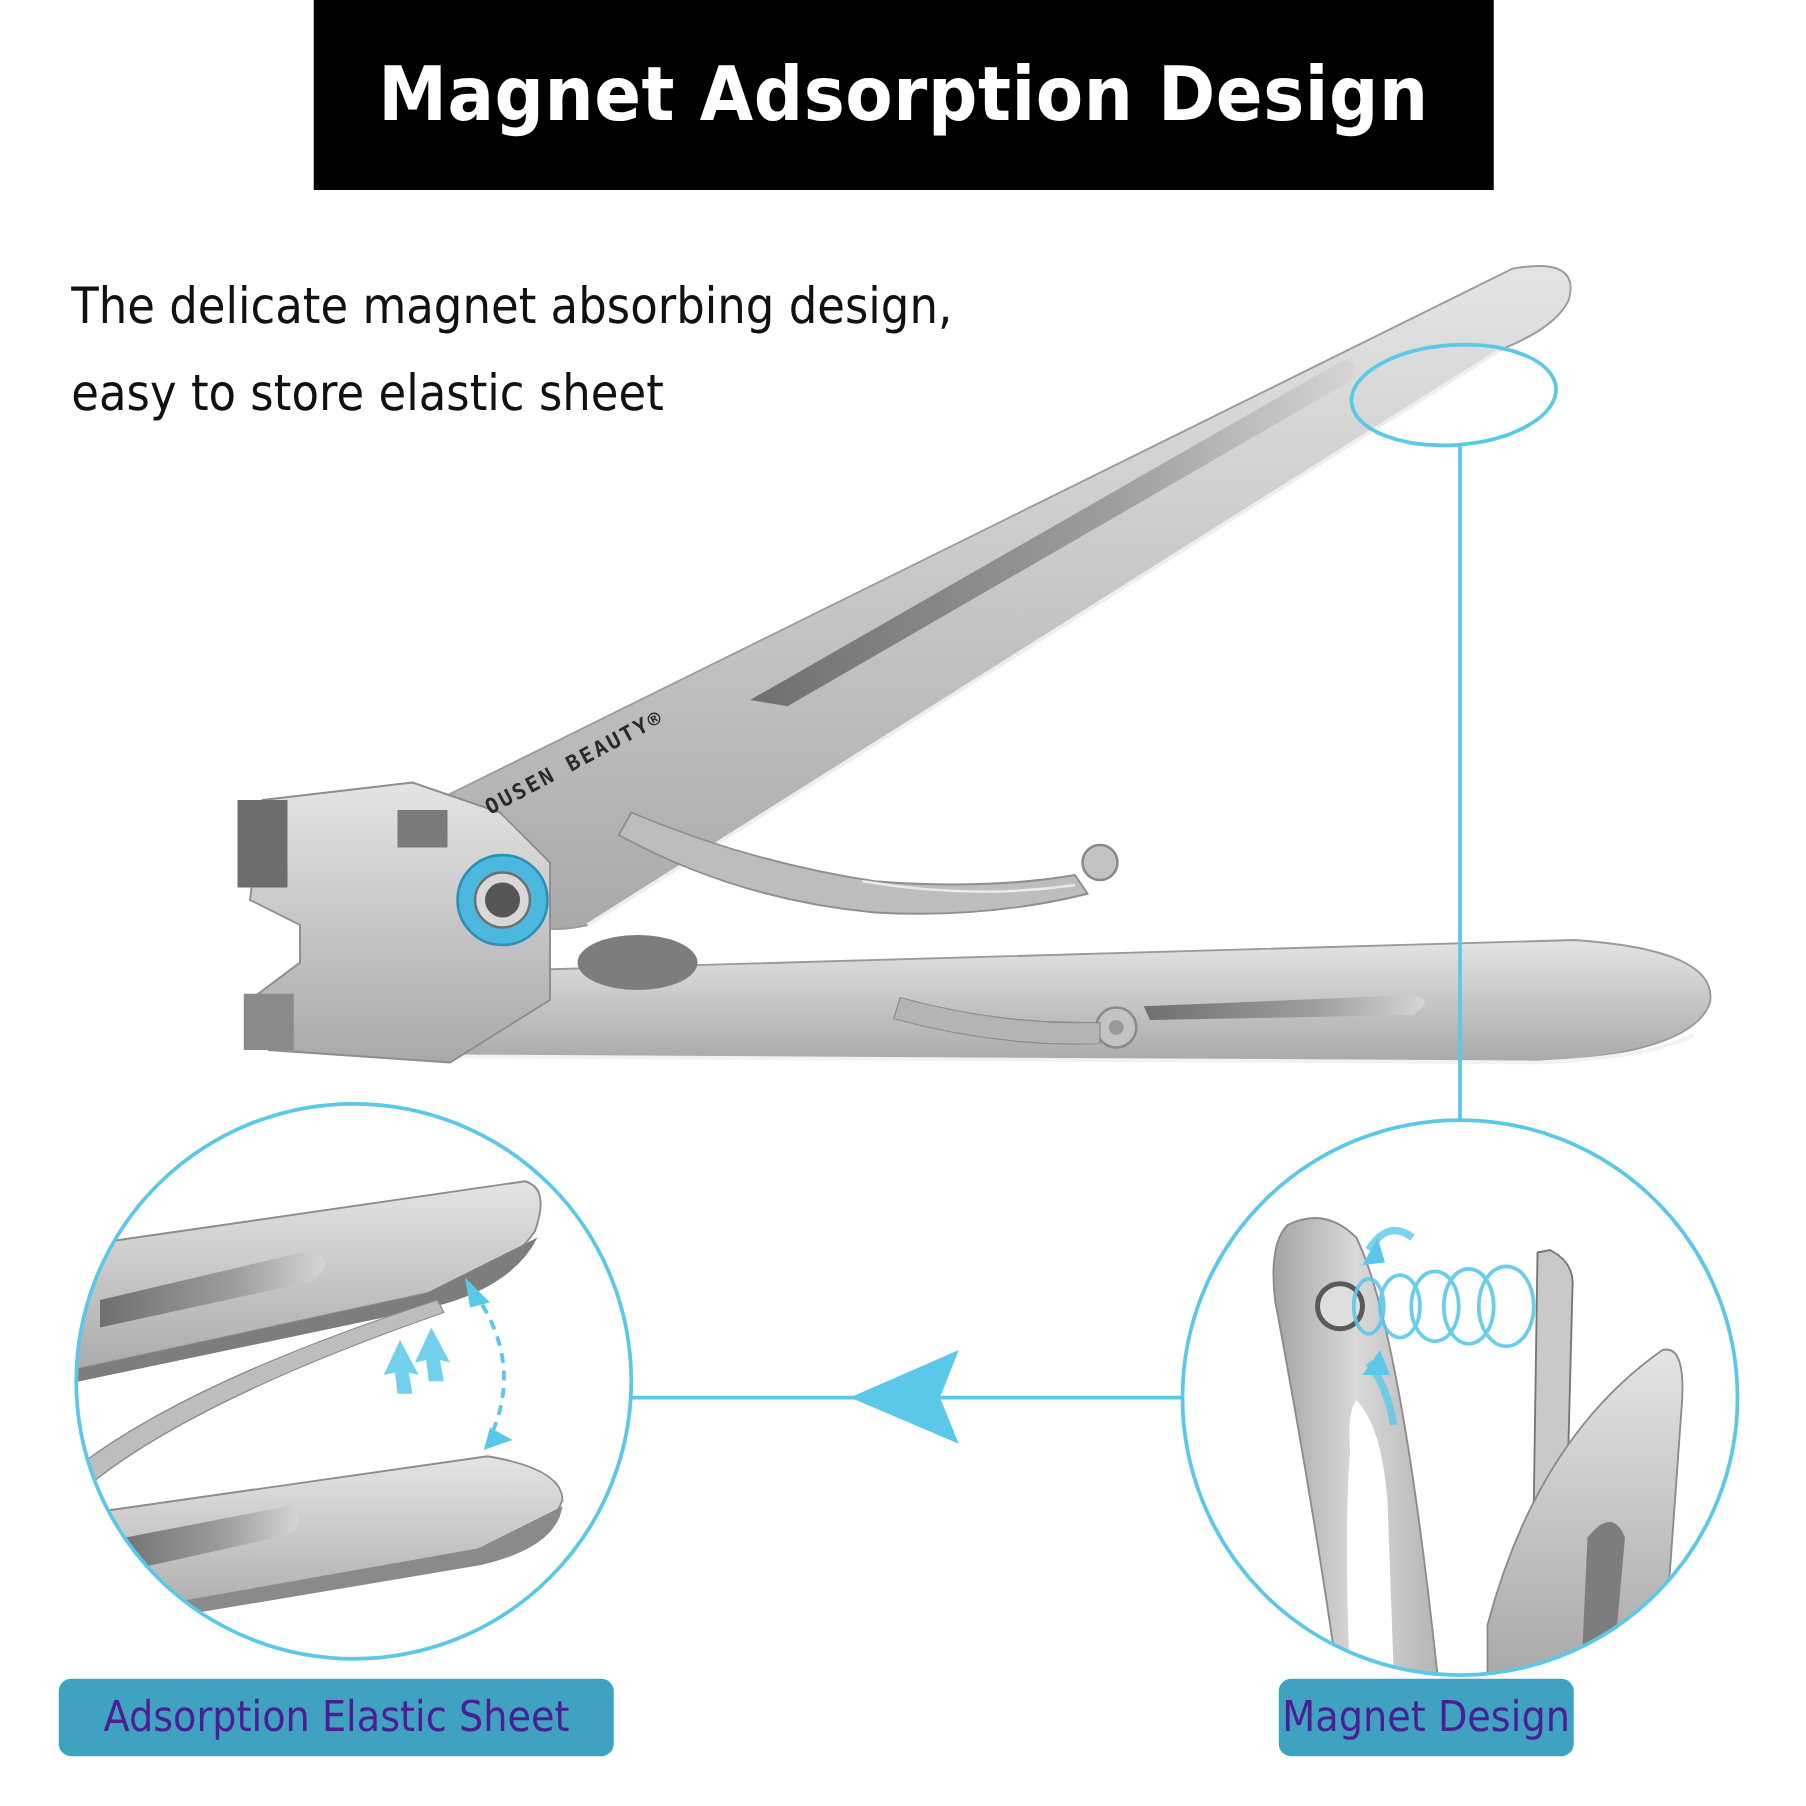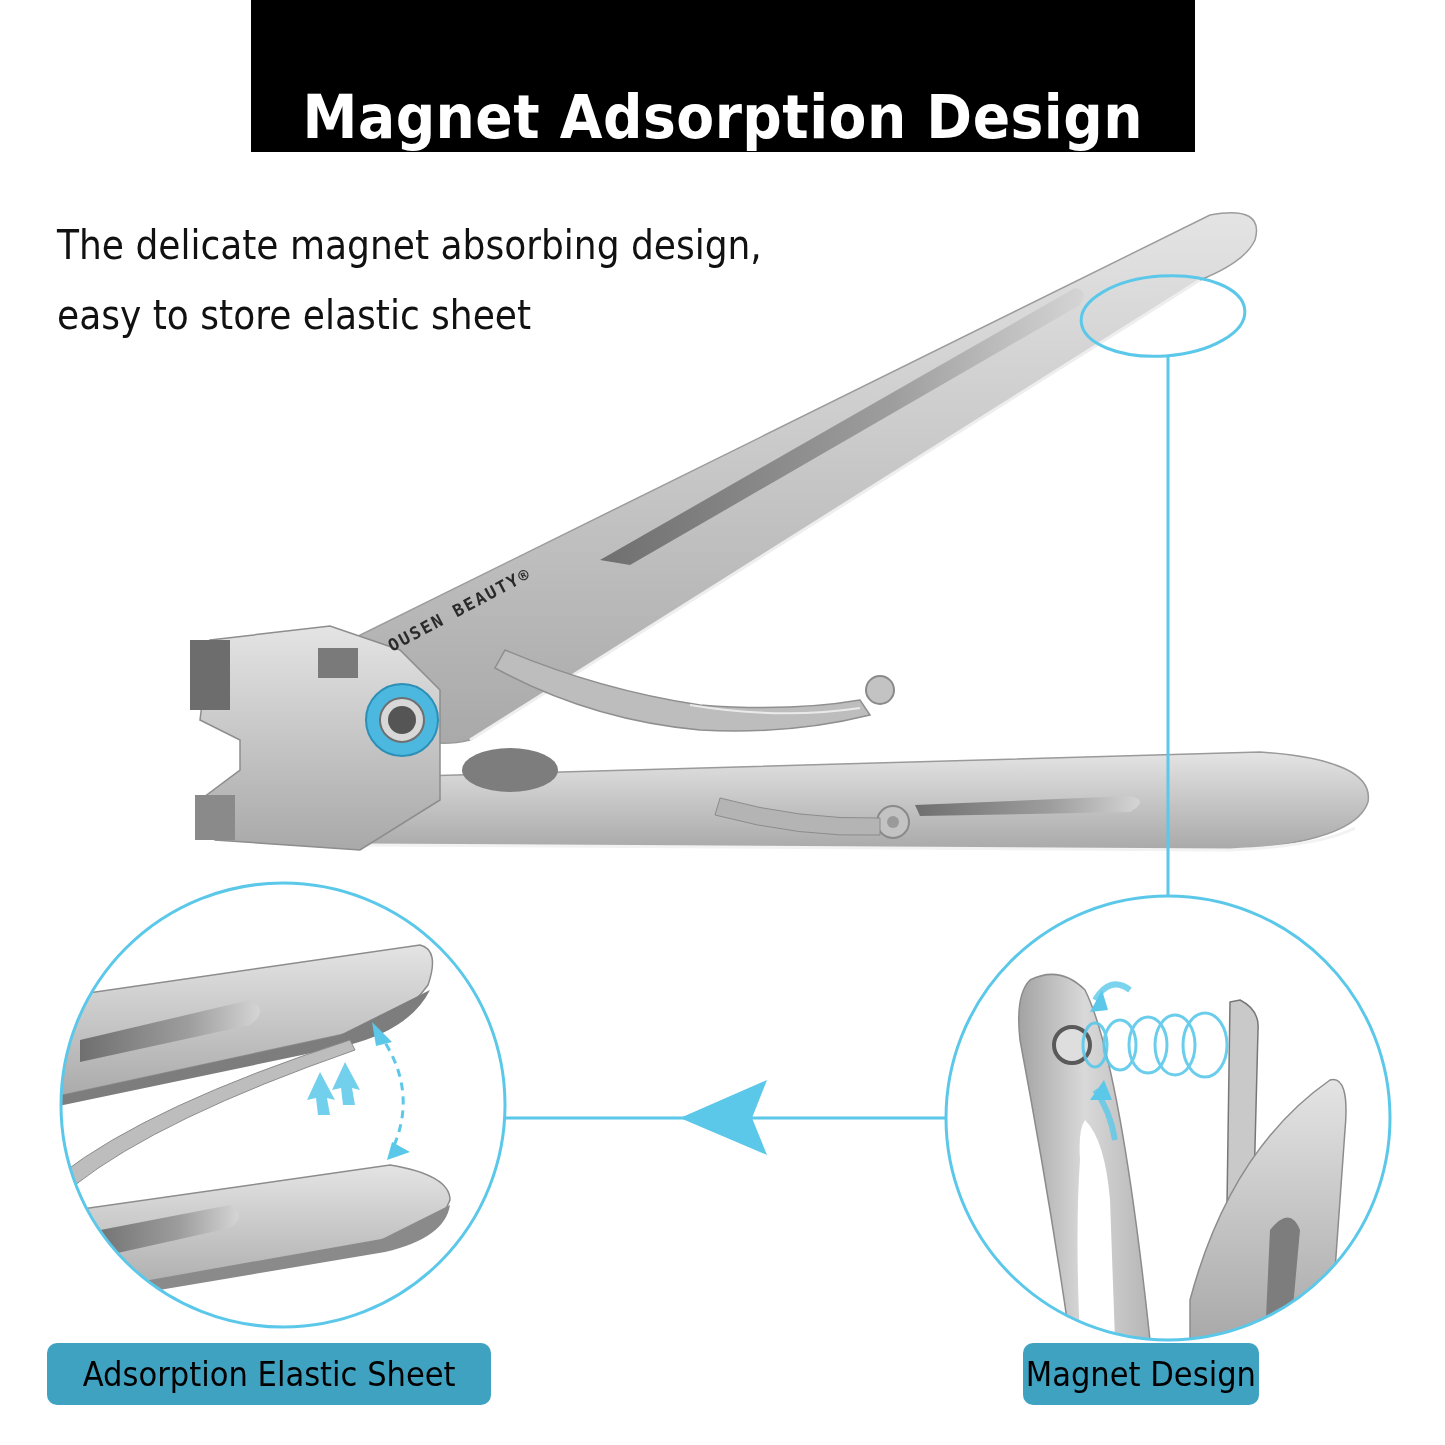--- a/index.html
+++ b/index.html
@@ -1,25 +1,25 @@
 <!DOCTYPE html>
 <html><head>
 <meta charset="utf-8">
 <style>
   html, body { margin: 0; padding: 0; background: #ffffff; }
   body { width: 1445px; height: 1445px; position: relative; overflow: hidden;
          font-family: "DejaVu Sans", "Liberation Sans", sans-serif; }
   .title-bar { position: absolute; left: 251px; top: 0; width: 944px; height: 152px;
-               background: #000000; display: flex; align-items: flex-end; justify-content: center; }
+               background: #000000; display: flex; align-items: center; justify-content: center; }
   .title-text { color: #ffffff; font-size: 60px; font-weight: 700; letter-spacing: 0.5px;
                 font-family: "DejaVu Sans", sans-serif; transform: scaleX(0.92); white-space: nowrap; }
   .desc { position: absolute; left: 57px; top: 210px; color: #111; font-size: 40px; line-height: 70px;
           font-family: "DejaVu Sans", sans-serif; transform-origin: left top; transform: scaleX(0.9); white-space: nowrap; }
   .art { position: absolute; left: 0; top: 0; width: 1445px; height: 1445px; }
-  .label { position: absolute; background: #3fa2c1; color: #000000; border-radius: 10px;
+  .label { position: absolute; background: #3fa2c1; color: #4c1d95; border-radius: 10px;
            display: flex; align-items: center; justify-content: center;
            font-size: 34px; font-family: "DejaVu Sans", sans-serif; white-space: nowrap; }
   .label span { display: inline-block; transform: scaleX(0.9); }
   .label-left { left: 47px; top: 1343px; width: 444px; height: 62px; }
   .label-right { left: 1023px; top: 1343px; width: 236px; height: 62px; }
 </style>
 </head>
 <body>
 
 <div class="title-bar">

